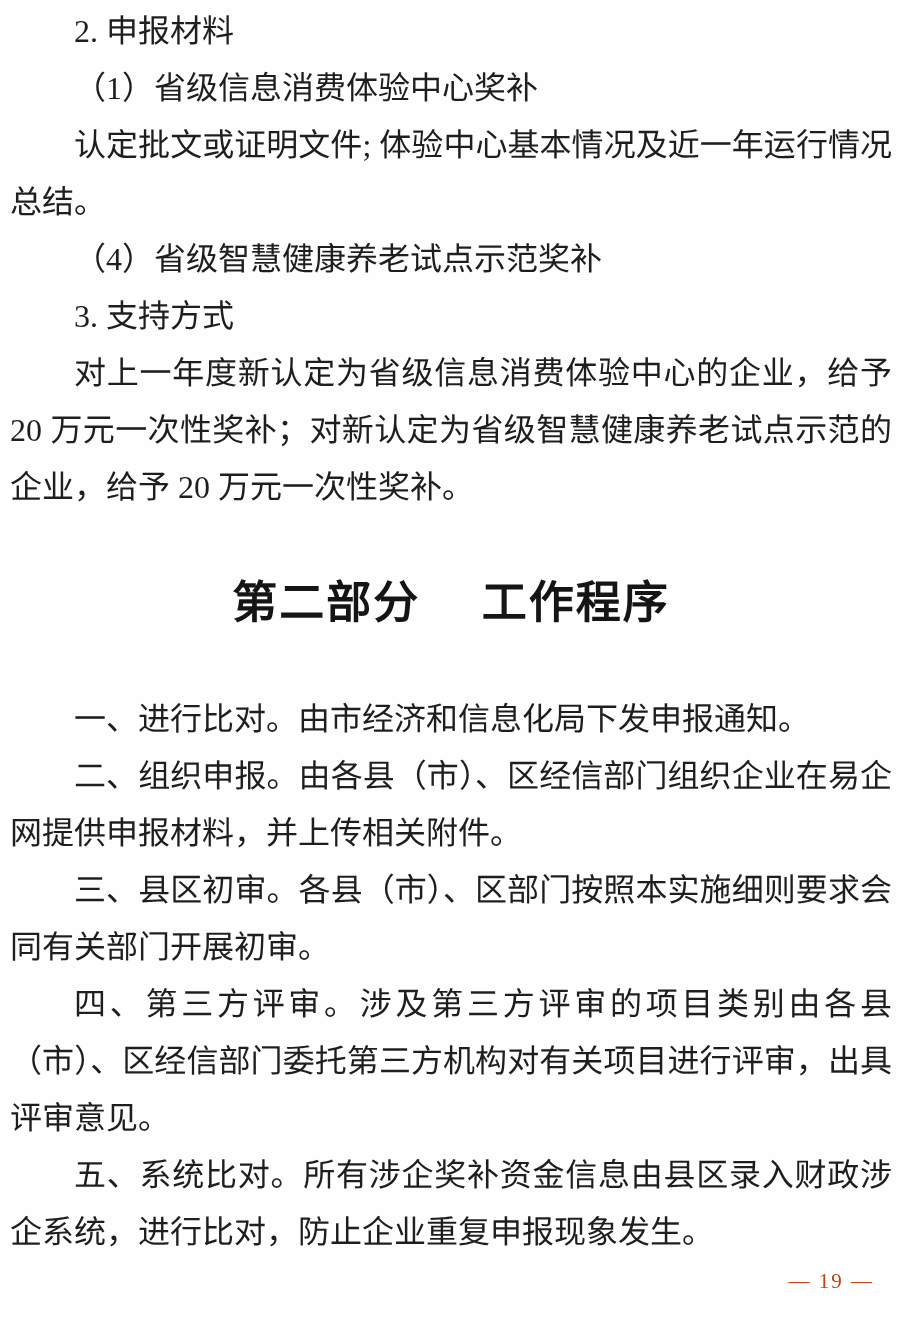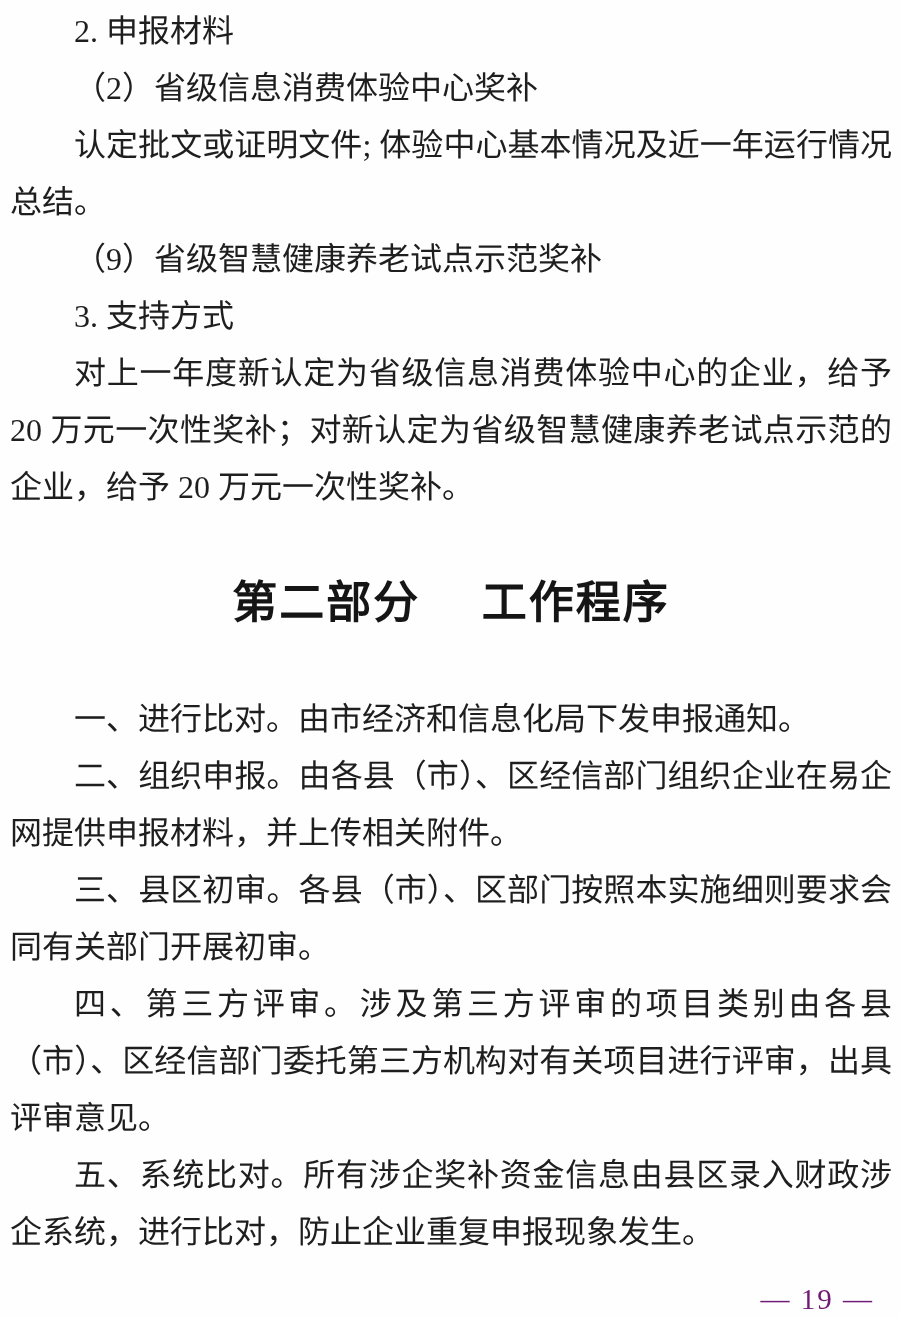--- a/index.html
+++ b/index.html
@@ -35,40 +35,40 @@
     font-size: 45px;
     line-height: 57px;
     text-align: center;
     color: #151515;
     letter-spacing: 2px;
     white-space: pre-wrap;
   }
   .page-number {
     position: absolute;
     right: 26px;
-    bottom: 0;
-    font-size: 29px;
+    bottom: 18px;
+    font-size: 21px;
     line-height: 36px;
-    color: #701a75;
+    color: #c2410c;
     font-family: "Liberation Serif", "DejaVu Serif", serif;
     letter-spacing: 2px;
   }
 </style>
 </head>
 <body>
 
 <div class="page">
 
   <p class="para">2. 申报材料</p>
 
-  <p class="para">（2）省级信息消费体验中心奖补</p>
+  <p class="para">（1）省级信息消费体验中心奖补</p>
 
   <p class="para">认定批文或证明文件; 体验中心基本情况及近一年运行情况总结。</p>
 
-  <p class="para">（9）省级智慧健康养老试点示范奖补</p>
+  <p class="para">（4）省级智慧健康养老试点示范奖补</p>
 
 
   <p class="para">3. 支持方式</p>
 
   <p class="para">对上一年度新认定为省级信息消费体验中心的企业，给予 20 万元一次性奖补；对新认定为省级智慧健康养老试点示范的企业，给予 20 万元一次性奖补。</p>
 
   <h2 class="section-heading">第二部分　 工作程序</h2>
 
   <p class="para">一、进行比对。由市经济和信息化局下发申报通知。</p>
 

